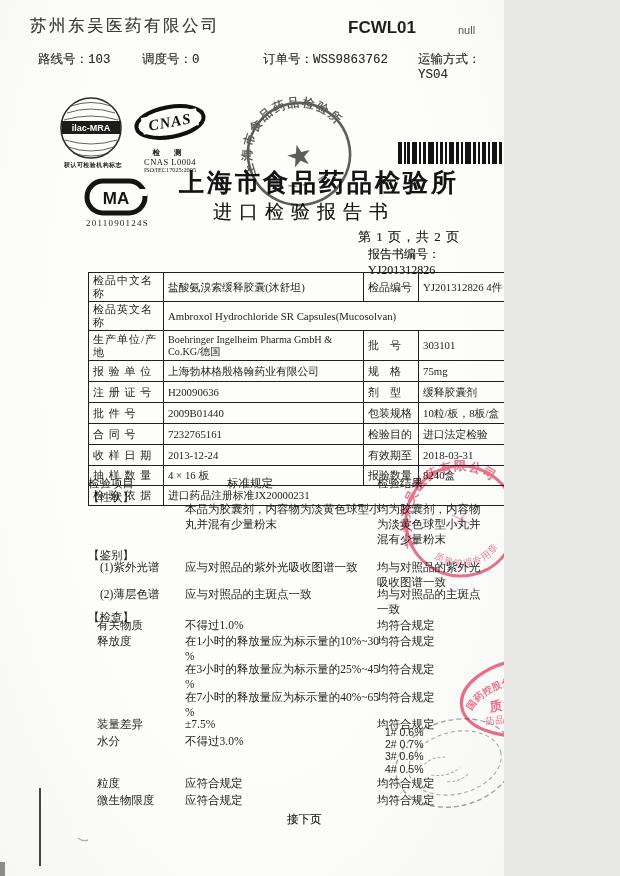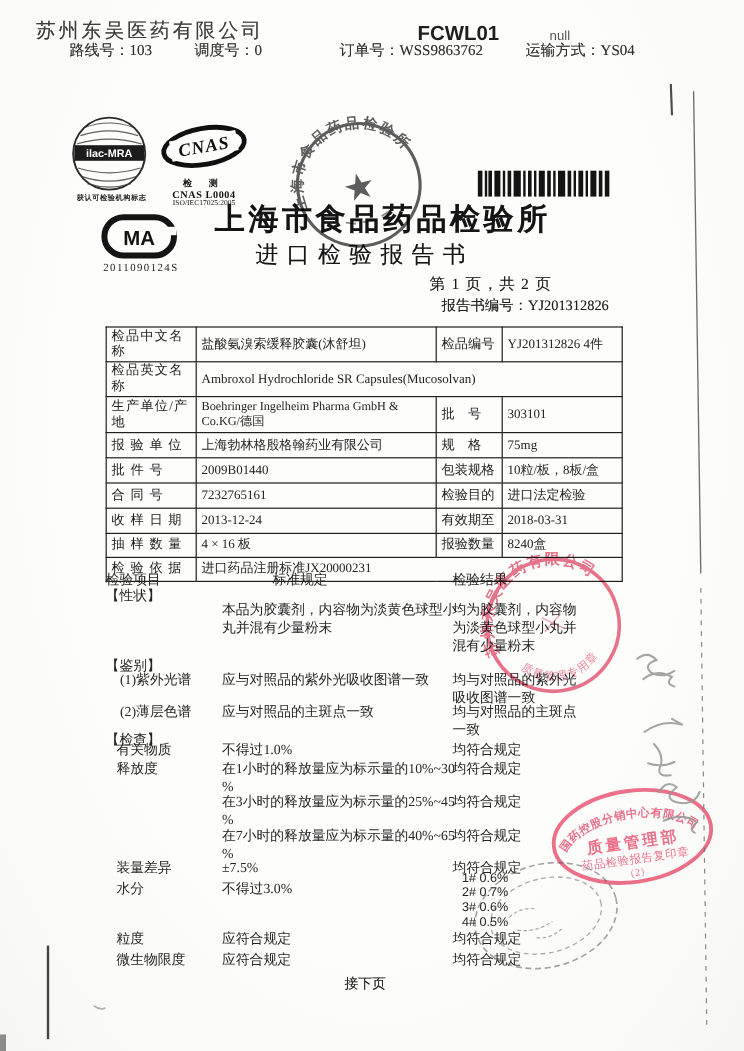--- a/index.html
+++ b/index.html
@@ -1,33 +1,33 @@
 <!DOCTYPE html>
 <html><head>
 <meta charset="utf-8">
 <style>
   html,body{margin:0;padding:0;}
   body{background:#e8e8e6;}
   #page{
-    position:relative;width:620px;height:876px;overflow:hidden;
+    position:relative;width:504px;height:876px;overflow:hidden;
     background:radial-gradient(ellipse at 50% 40%, #fdfdfc 55%, #f7f7f4 100%);
     font-family:"Liberation Serif","DejaVu Serif",serif;color:#2b2b2b;
   }
   .abs{position:absolute;}
   .scan{text-shadow:0 0 .5px rgba(0,0,0,.4);}
   
   .ship-co{left:30px;top:15px;font-size:16.5px;letter-spacing:2.5px;color:#3d3d3d;}
   .ship-code{left:348px;top:18px;font-family:"Liberation Sans",sans-serif;font-size:17px;font-weight:bold;color:#1f1f1f;}
   .ship-null{left:458px;top:24px;font-family:"Liberation Sans",sans-serif;font-size:11px;color:#555;}
-  .ship-line{top:34px;font-size:12.5px;color:#303030;font-family:Liberation Serif, serif;margin-left:20px;}
+  .ship-line{top:51px;font-size:12.5px;color:#303030;font-family:Liberation Mono, monospace;}
   
   .logo-caption{left:54px;top:161px;width:78px;font-size:6.5px;font-weight:bold;letter-spacing:.5px;color:#222;text-align:center;transform:scale(.92);}
   .cnas-sub{left:128px;top:149px;width:84px;text-align:center;color:#111;line-height:8.5px;}
   .cnas-sub .l1{font-size:7.5px;font-weight:bold;letter-spacing:6px;}
-  .cnas-sub .l2{font-size:8.5px;font-weight:bold;letter-spacing:.5px;text-align:center;}
+  .cnas-sub .l2{font-size:8.5px;font-weight:normal;letter-spacing:.5px;text-align:center;}
   .cnas-sub .l3{font-size:6.3px;}
   .cma-num{left:86px;top:218px;font-size:9px;letter-spacing:1.2px;color:#222;}
   
   .t-org{left:179px;top:166px;font-size:25px;font-weight:bold;letter-spacing:3px;color:#141414;}
   .t-doc{left:213px;top:199px;font-size:19px;font-weight:normal;letter-spacing:7px;color:#161616;}
   .t-page{left:358px;top:228px;font-size:13px;letter-spacing:1px;color:#1d1d1d;}
   .t-repno{left:368px;top:246px;font-size:12px;color:#1d1d1d;}
   
   table.info{position:absolute;left:88px;top:272px;width:430px;border-collapse:collapse;table-layout:fixed;}
   table.info td{border:1.4px solid #1f1f1f;padding:1px 4px;font-size:11px;line-height:13px;color:#222;overflow:hidden;}
@@ -143,20 +143,26 @@
       <td class="lab2">批　号</td>
       <td class="val">303101</td>
     </tr>
     <tr style="height:21px">
       <td class="lab">报 验 单 位</td>
       <td class="val">上海勃林格殷格翰药业有限公司</td>
       <td class="lab2">规　格</td>
       <td class="val">75mg</td>
     </tr>
     <tr style="height:21px">
+      <td class="lab">注 册 证 号</td>
+      <td class="val">H20090636</td>
+      <td class="lab2">剂　型</td>
+      <td class="val">缓释胶囊剂</td>
+    </tr>
+    <tr style="height:21px">
       <td class="lab">批 件 号</td>
       <td class="val">2009B01440</td>
       <td class="lab2">包装规格</td>
       <td class="val">10粒/板，8板/盒</td>
     </tr>
     <tr style="height:21px">
       <td class="lab">合 同 号</td>
       <td class="val">7232765161</td>
       <td class="lab2">检验目的</td>
       <td class="val">进口法定检验</td>

